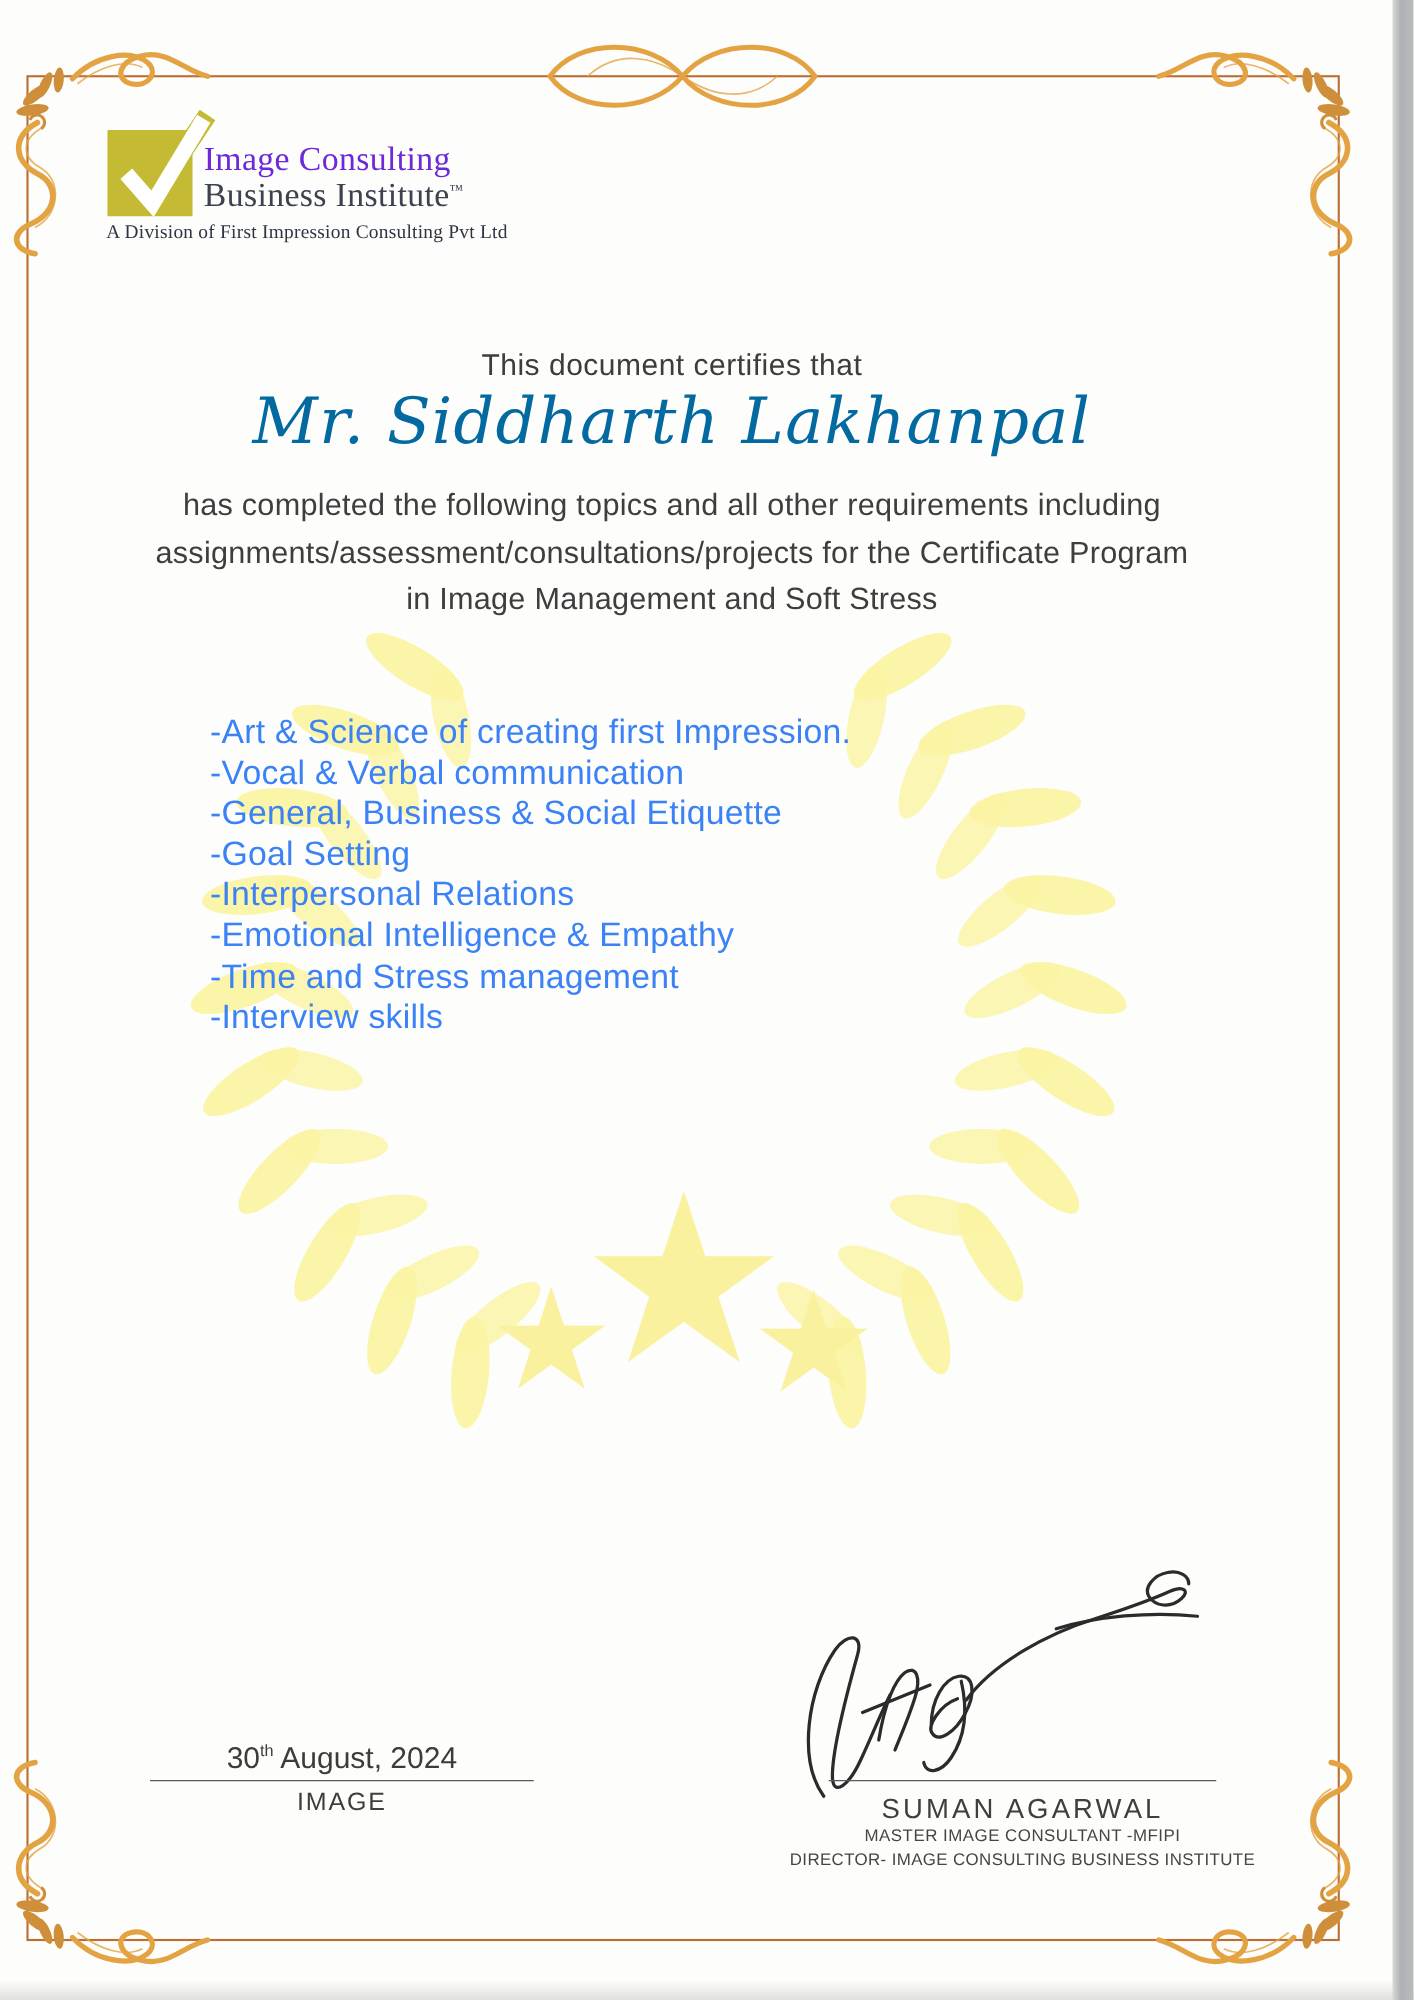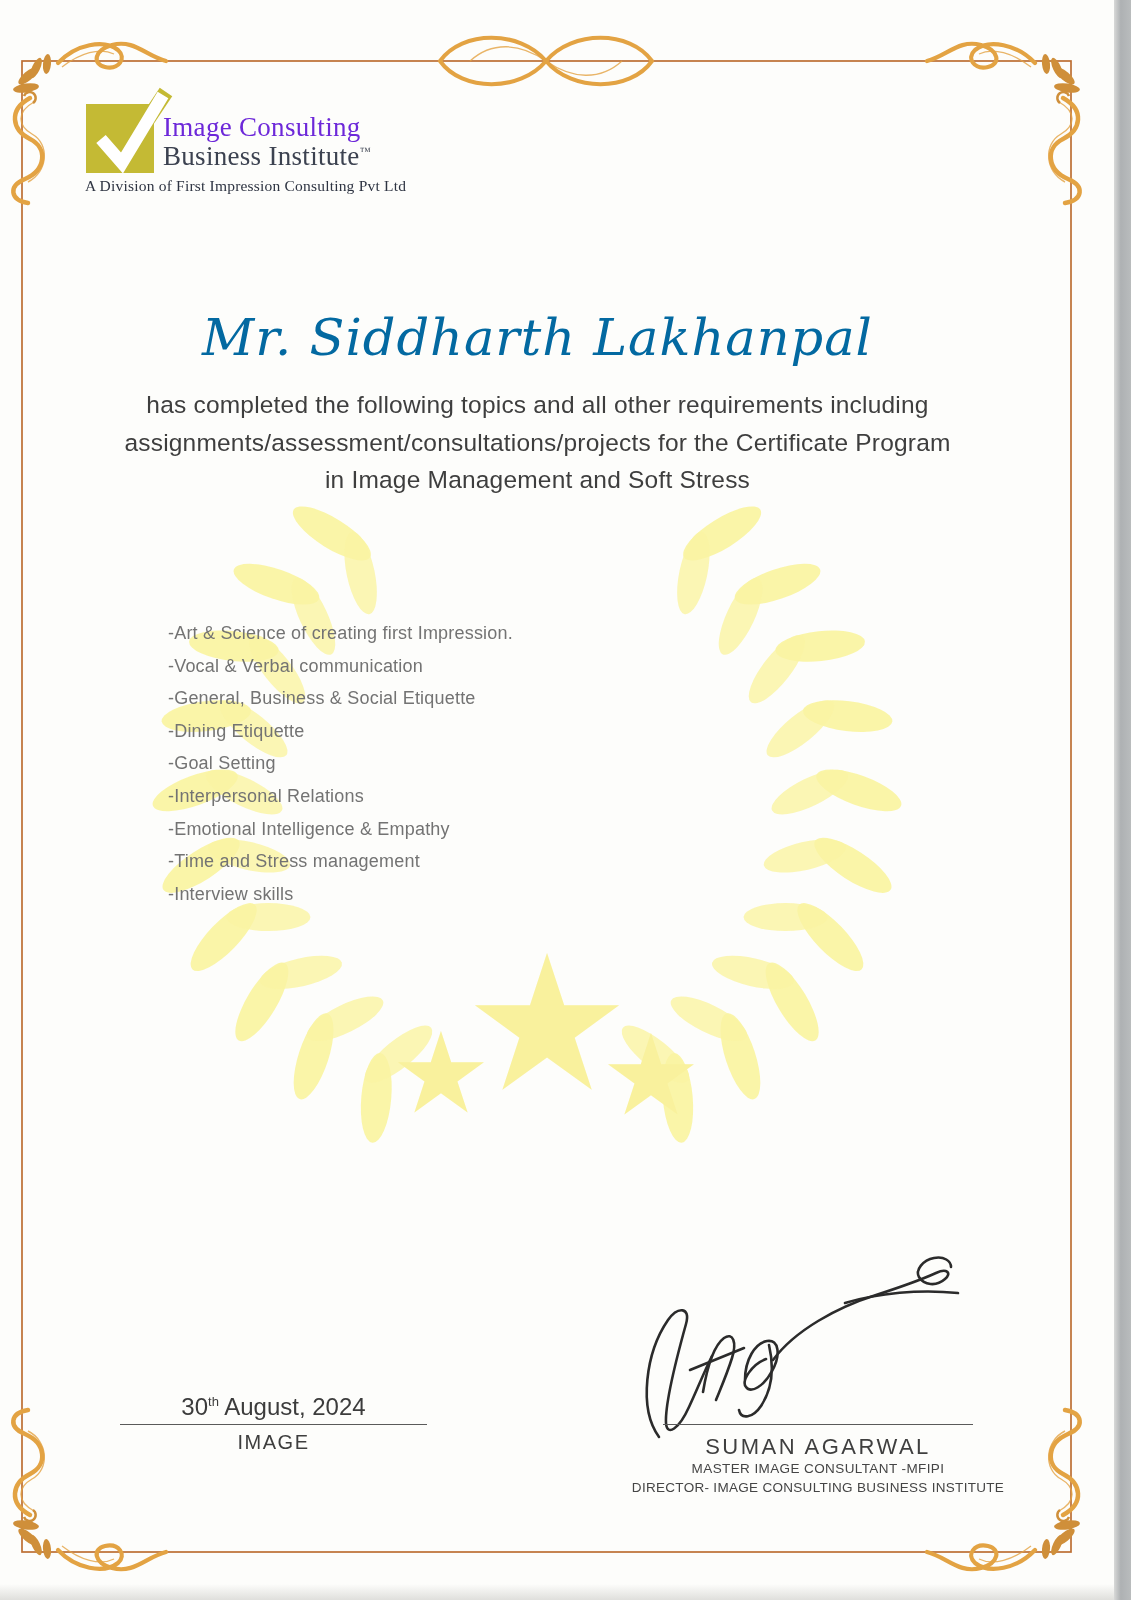--- a/index.html
+++ b/index.html
@@ -5,22 +5,22 @@
   html,body{margin:0;padding:0;background:#e8e8e6;}
   .page{position:relative;width:1131px;height:1600px;background:#fdfdfb;overflow:hidden;
         font-family:"Liberation Sans",sans-serif;color:#3f3f3f;}
   .abs{position:absolute;}
   .decor-svg{position:absolute;left:0;top:0;z-index:0;}
   .centerwrap{position:absolute;left:0;width:1075px;text-align:center;z-index:2;}
   .certifies{top:279px;font-size:24px;letter-spacing:.4px;color:#3d3d3d;font-weight:400;}
   .recipient{top:308px;font-family:"DejaVu Serif",serif;font-style:italic;font-size:51px;
              color:#0369a1;letter-spacing:1px;}
   .completion{top:386px;font-size:24.5px;line-height:37.5px;letter-spacing:.2px;color:#3e3e3e;}
-  .topics{position:absolute;left:168px;top:569px;z-index:2;font-size:18px;line-height:32.6px;
-          color:#737373;letter-spacing:.2px;text-align:left;margin-top:48px;}
+  .topics{position:absolute;left:168px;top:569px;z-index:2;font-size:27px;line-height:32.6px;
+          color:#3b82f6;letter-spacing:.2px;text-align:left;}
   .star{position:absolute;z-index:1;color:#f9f19d;line-height:1;transform:translate(-50%,-54%);
         font-family:"DejaVu Sans",sans-serif;}
   .star-large{left:547px;top:1032px;font-size:188px;}
   .star-left{left:441px;top:1077px;font-size:112px;}
   .star-right{left:651px;top:1079px;font-size:112px;}
   .logo-text1{left:163px;top:112px;font-family:"Liberation Serif",serif;font-size:27px;
               color:#6d28d9;z-index:2;letter-spacing:.3px;}
   .logo-text2{left:163px;top:141px;font-family:"Liberation Serif",serif;font-size:27px;
               color:#3c4250;z-index:2;letter-spacing:.3px;}
   .logo-text2 sup{font-size:11px;}
@@ -124,32 +124,32 @@
 
   <svg class="abs" style="left:0;top:0;z-index:2;" width="260" height="210" viewBox="0 0 260 210">
     <path d="M 142 128 L 166 92" fill="none" stroke="#c4ba34" stroke-width="15"></path>
     <rect x="86" y="104" width="68" height="69" fill="#c4ba34"></rect>
     <path d="M 101 139 L 122 163 L 163 95" fill="none" stroke="#ffffff" stroke-width="12.5"></path>
   </svg>
   <div class="abs logo-text1">Image Consulting</div>
   <div class="abs logo-text2"><span>Business Institute</span><sup>™</sup></div>
   <div class="abs logo-tagline">A Division of First Impression Consulting Pvt Ltd</div>
 
+  <div class="centerwrap certifies">This document certifies that</div>
   <div class="centerwrap recipient">Mr. Siddharth Lakhanpal</div>
   <div class="centerwrap completion">
     <div>has completed the following topics and all other  requirements including</div>
     <div>assignments/assessment/consultations/projects for the  Certificate Program</div>
     <div>in Image Management and Soft Stress</div>
   </div>
 
   <div class="topics">
     <div>-Art &amp; Science of creating first Impression.</div>
     <div>-Vocal &amp; Verbal communication</div>
     <div>-General, Business &amp; Social Etiquette</div>
-    <div>-Dining Etiquette</div>
     <div>-Goal Setting</div>
     <div>-Interpersonal Relations</div>
     <div>-Emotional Intelligence &amp; Empathy</div>
     <div>-Time and Stress management</div>
     <div>-Interview skills</div>
   </div>
 
   <div class="abs date-value"><span>30</span><sup>th</sup><span> August, 2024</span></div>
   <div class="abs sig-line" style="left:120px;top:1424px;width:307px;"></div>
   <div class="abs date-label">IMAGE</div>

